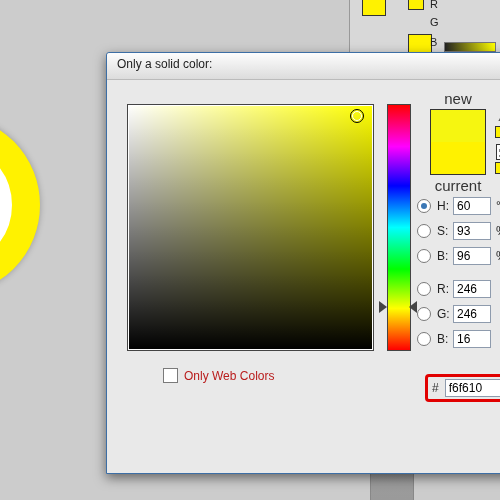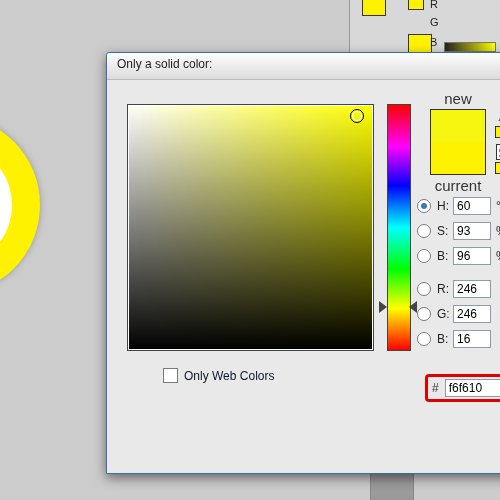--- a/index.html
+++ b/index.html
@@ -229,21 +229,21 @@
     font-size:12px;
     padding:0 3px;
     background:#fff;
   }
 
   
   .owc {
     position:absolute;
     left:20px; top:288px;
     display:flex; align-items:center;
-    color:#0f172a;
+    color:#b91c1c;
     padding-left:36px;
   }
   .owc .cb {
     width:13px;height:13px;
     border:1px solid #7a7a7a;
     background:#fff;
     margin-right:6px;
   }
 </style>
 </head>

